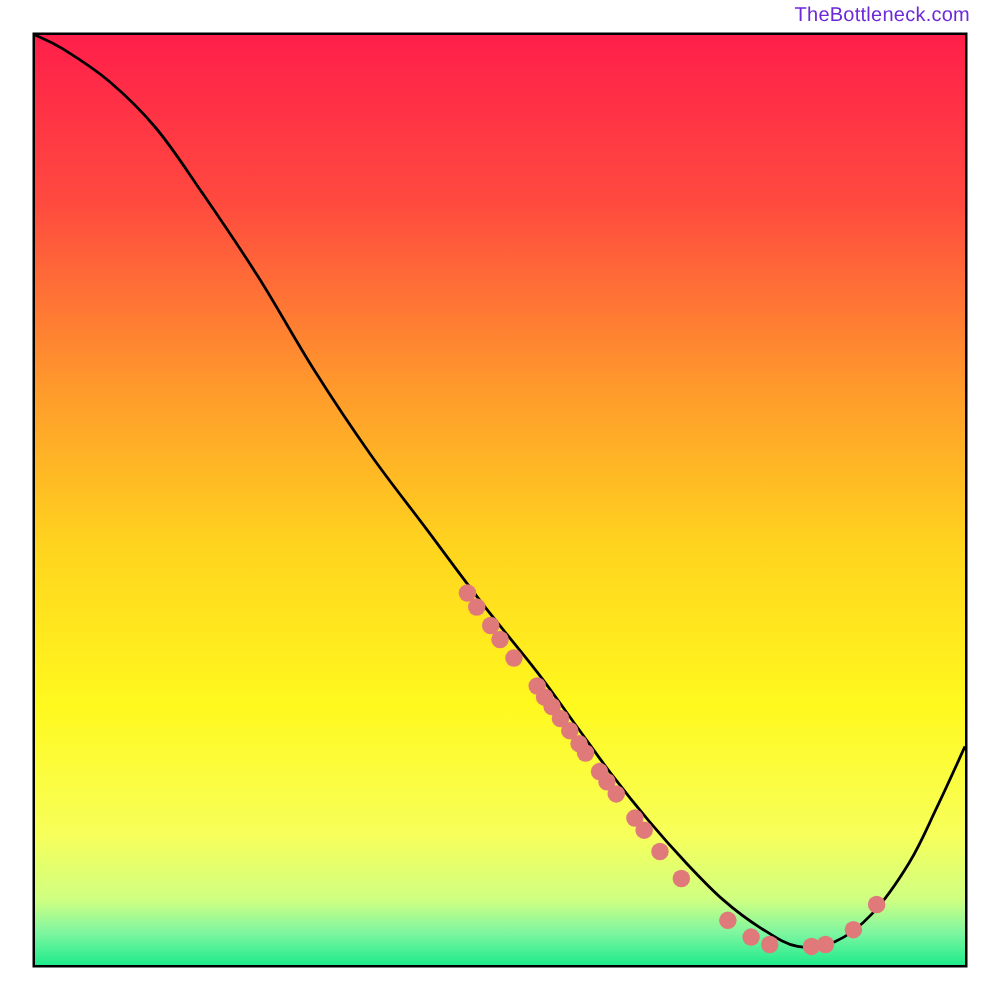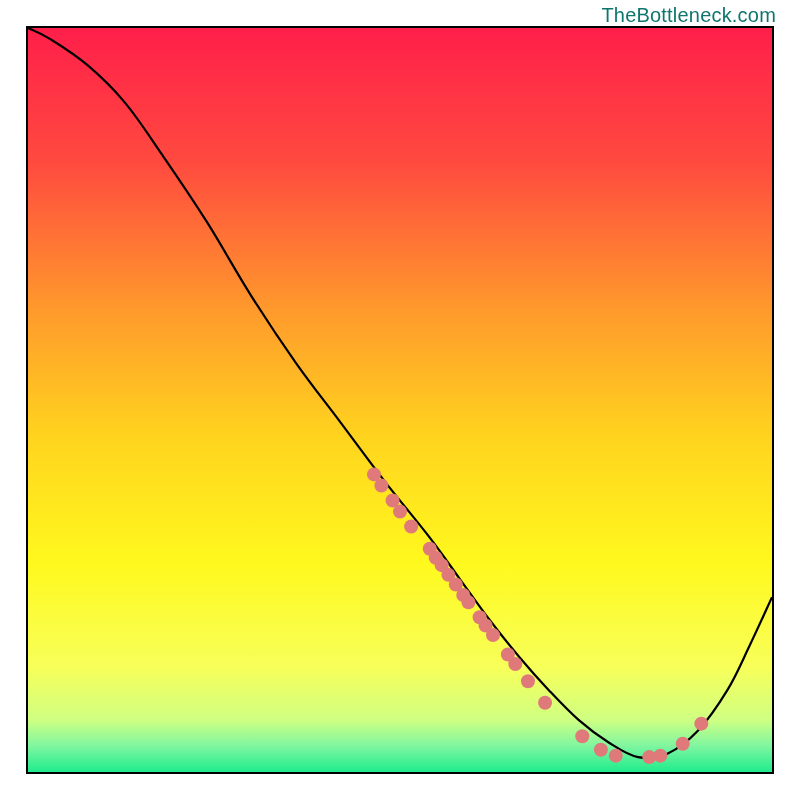--- a/index.html
+++ b/index.html
@@ -36,22 +36,22 @@
     position: absolute;
     left: 0;
     top: 0;
     width: 100%;
     height: 100%;
   }
   .watermark {
     position: absolute;
     top: 4px;
     right: 24px;
-    font-size: 20px;
-    color: #0f766e;
+    font-size: 16px;
+    color: #6d28d9;
     font-weight: 500;
     letter-spacing: 0.2px;
   }
 </style>
 </head>
 <body>
 
 <div class="outer">
   <div class="watermark">TheBottleneck.com</div>
   <div class="plot-frame">

